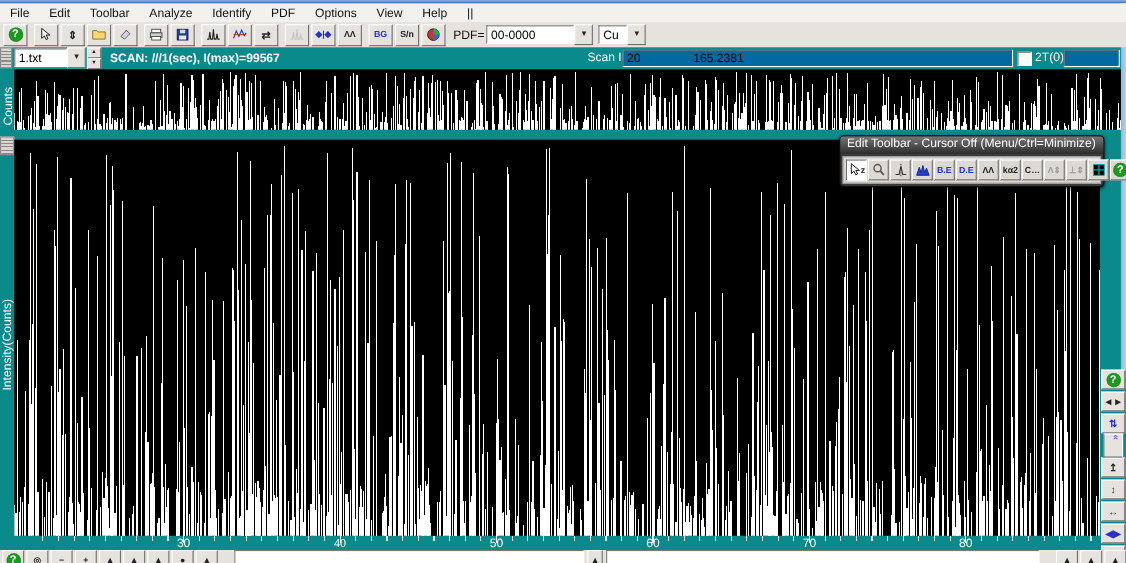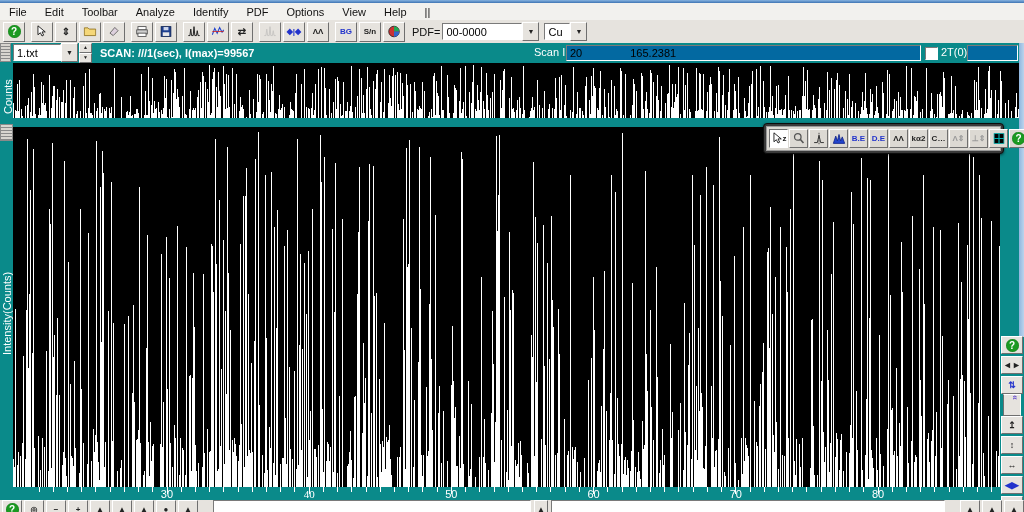--- a/index.html
+++ b/index.html
@@ -2363,20 +2363,21 @@
       <span class="tbtn blue-text">⇅</span>
       <span class="tbtn rot90 purple">«</span>
       <span class="tbtn">↥</span>
       <span class="tbtn">↕</span>
       <span class="tbtn">↔</span>
       <span class="tbtn blue-text tiny">◀▶</span>
       <span class="tbtn">■</span>
     </div>
 
   <div id="edit-toolbar">
+    <div id="edit-title">Edit Toolbar - Cursor Off (Menu/Ctrl=Minimize)</div>
     <div id="edit-body">
         <span class="tbtn pressed">
           <svg class="ic" viewBox="0 0 16 16">
             <use href="#i-cursor"></use>
           </svg>
           <span class="sfx">z</span>
         </span>
         <span class="tbtn">
           <svg class="ic" viewBox="0 0 16 16">
             <use href="#i-magnifier"></use>

